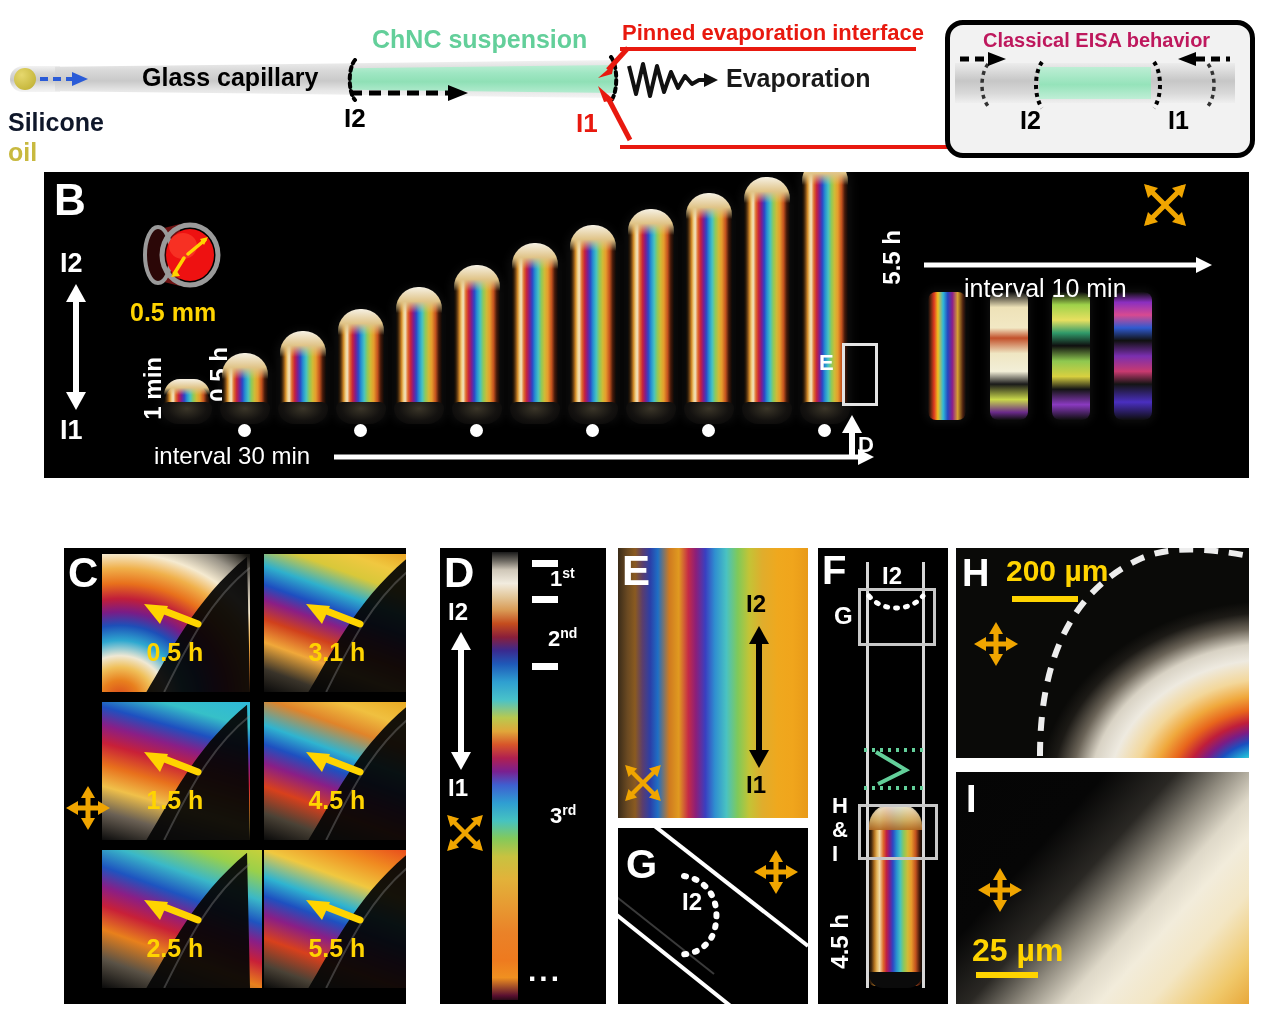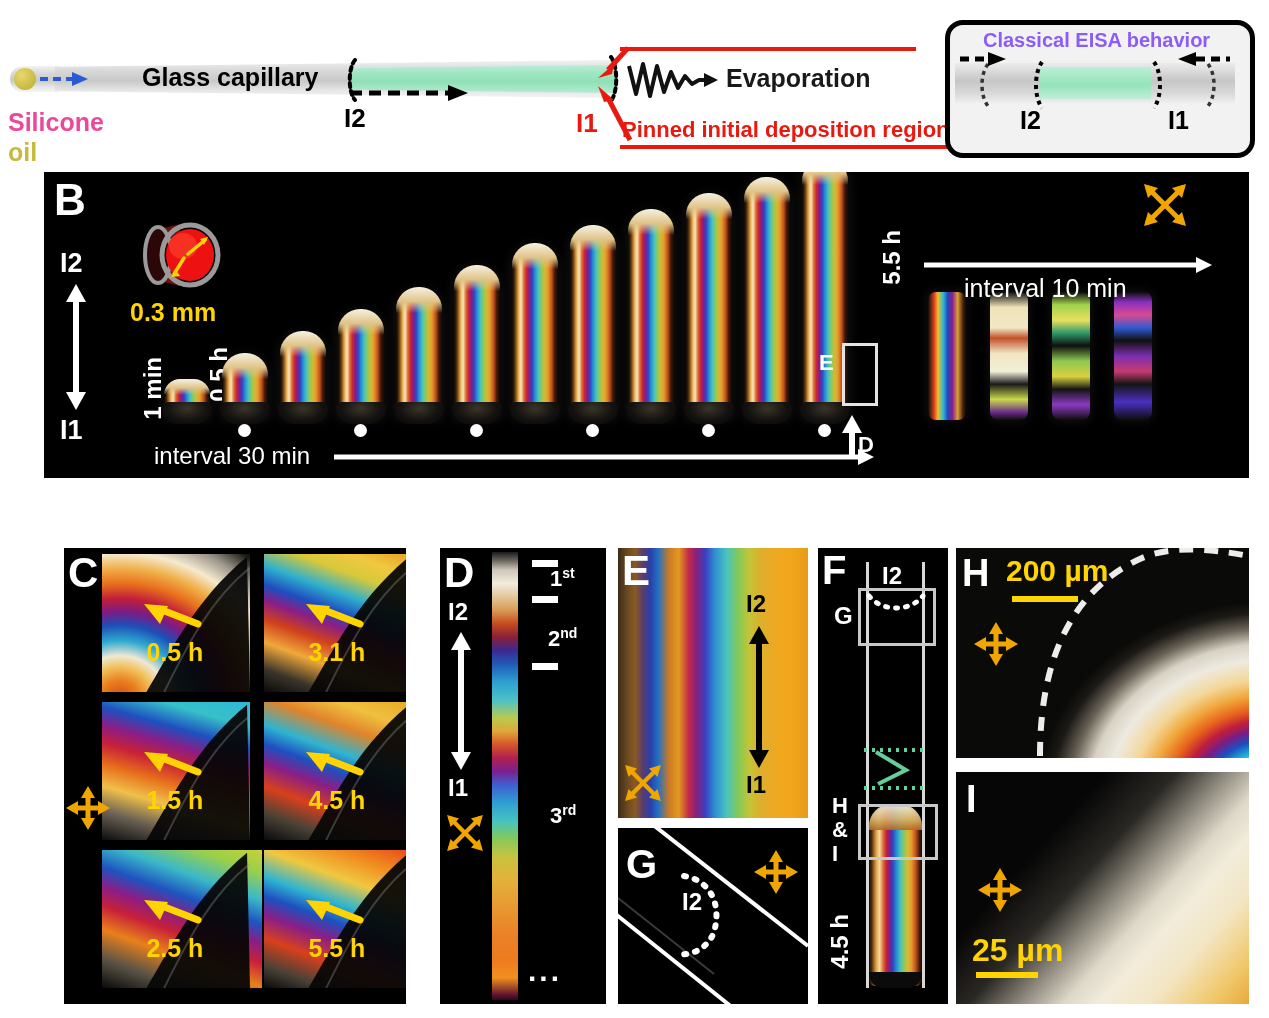--- a/index.html
+++ b/index.html
@@ -37,20 +37,21 @@
   <svg class="abs" style="left:38px;top:70px;" width="58" height="18" viewBox="0 0 58 18">
     <line x1="2" y1="9" x2="34" y2="9" stroke="#2a5bd7" stroke-width="4" stroke-dasharray="8,5"></line>
     <polygon points="34,2 50,9 34,16" fill="#2a5bd7"></polygon>
   </svg>
 
   <div class="lbl" style="left:142px;top:65px;color:#000;font-size:25px;">Glass capillary</div>
 
   <div class="chnc" style="left:350px;top:65px;width:266px;height:28px;border-radius:3px;
               clip-path:polygon(0 12%,100% 0,100% 100%,0 88%);"></div>
 
+  <div class="lbl" style="left:372px;top:27px;color:#63cf9a;font-size:25px;">ChNC suspension</div>
 
   <svg class="abs" style="left:344px;top:58px;" width="16" height="44" viewBox="0 0 16 44">
     <path d="M11 2 C4 10, 4 34, 11 42" stroke="#000" stroke-width="4" fill="none" stroke-dasharray="4,4" stroke-linecap="round"></path>
   </svg>
   <div class="lbl" style="left:344px;top:105px;color:#000;font-size:26px;">I2</div>
 
   <svg class="abs" style="left:348px;top:82px;" width="126" height="22" viewBox="0 0 126 22">
     <line x1="2" y1="11" x2="100" y2="11" stroke="#000" stroke-width="5" stroke-dasharray="12,7"></line>
     <polygon points="100,3 120,11 100,19" fill="#000"></polygon>
   </svg>
@@ -59,39 +60,39 @@
     <path d="M5 2 C12 11, 12 37, 5 46" stroke="#000" stroke-width="4" fill="none" stroke-dasharray="4,4" stroke-linecap="round"></path>
   </svg>
   <div class="lbl" style="left:576px;top:110px;color:#e8190f;font-size:26px;">I1</div>
 
   <svg class="abs" style="left:626px;top:58px;" width="96" height="44" viewBox="0 0 96 44">
     <path d="M3 8 L10 36 L17 6 L24 38 L31 8 L38 34 L45 14 L52 30 L59 18 L66 26 L73 22 L80 22" stroke="#111" stroke-width="4" fill="none" stroke-linejoin="round"></path>
     <polygon points="78,15 92,22 78,29" fill="#111"></polygon>
   </svg>
   <div class="lbl" style="left:726px;top:66px;color:#1a1a1a;font-size:25px;">Evaporation</div>
 
-  <div class="lbl" style="left:8px;top:110px;color:#ec4899;font-size:25px;">Silicone</div>
+  <div class="lbl" style="left:8px;top:110px;color:#0f172a;font-size:25px;">Silicone</div>
   <div class="lbl" style="left:8px;top:140px;color:#c8b93f;font-size:25px;">oil</div>
 
+  <div class="lbl redtxt" style="left:622px;top:22px;font-size:22px;">Pinned evaporation interface</div>
   <div class="redline" style="left:620px;top:47px;width:296px;height:4px;"></div>
   <svg class="abs" style="left:596px;top:44px;" width="36" height="38" viewBox="0 0 36 38">
     <line x1="32" y1="4" x2="12" y2="26" stroke="#e8190f" stroke-width="5"></line>
     <polygon points="2,34 18,20 16,30" fill="#e8190f"></polygon>
   </svg>
 
-  <div class="lbl redtxt" style="left:622px;top:119px;font-size:22px;">Pinned initial deposition region</div>
   <div class="redline" style="left:620px;top:145px;width:334px;height:4px;"></div>
   <svg class="abs" style="left:596px;top:82px;" width="40" height="62" viewBox="0 0 40 62">
     <line x1="34" y1="58" x2="12" y2="16" stroke="#e8190f" stroke-width="5"></line>
     <polygon points="2,4 18,18 8,20" fill="#e8190f"></polygon>
   </svg>
 
   <div class="abs" style="left:945px;top:20px;width:300px;height:128px;background:#f2f2f2;
               border:5px solid #000;border-radius:18px;"></div>
-  <div class="lbl" style="left:983px;top:30px;color:#8b5cf6;font-size:20px;">Classical EISA behavior</div>
+  <div class="lbl" style="left:983px;top:30px;color:#be185d;font-size:20px;">Classical EISA behavior</div>
   <div class="abs" style="left:955px;top:63px;width:280px;height:40px;
               background:linear-gradient(180deg,#ececec,#c6c6c6 45%,#d8d8d8 75%,#efefef);"></div>
   <div class="abs" style="left:1039px;top:67px;width:112px;height:32px;
               background:linear-gradient(180deg,#bdeed5,#95e3ba 55%,#bfeed6);"></div>
   <svg class="abs" style="left:950px;top:58px;" width="294" height="52" viewBox="0 0 294 52">
     <path d="M38 6 C30 16, 30 38, 38 48" stroke="#333" stroke-width="3.5" fill="none" stroke-dasharray="4,4"></path>
     <path d="M92 4 C84 15, 84 39, 92 50" stroke="#000" stroke-width="4" fill="none" stroke-dasharray="4,4"></path>
     <path d="M204 4 C212 15, 212 39, 204 50" stroke="#000" stroke-width="4" fill="none" stroke-dasharray="4,4"></path>
     <path d="M258 6 C266 16, 266 38, 258 48" stroke="#333" stroke-width="3.5" fill="none" stroke-dasharray="4,4"></path>
   </svg>
@@ -140,21 +141,21 @@
       <ellipse cx="54" cy="37" rx="24" ry="26" fill="#ee1111"></ellipse>
       <ellipse cx="47" cy="28" rx="14" ry="13" fill="#ff4a33" opacity="0.55"></ellipse>
       <g stroke="#ffd400" stroke-width="3.5" stroke-linecap="round">
         <line x1="52" y1="36" x2="69" y2="22"></line>
         <line x1="48" y1="40" x2="38" y2="56"></line>
       </g>
       <polygon points="72,19 64,21 68,27" fill="#ffd400"></polygon>
       <polygon points="35,59 40,52 44,58" fill="#ffd400"></polygon>
     </svg>
   </div>
-  <div class="lbl ylab" style="left:86px;top:128px;font-size:25px;">0.3 mm</div>
+  <div class="lbl ylab" style="left:86px;top:128px;font-size:25px;">0.5 mm</div>
 
   <div class="lbl vtext" style="left:97px;top:185px;font-size:24px;">1 min</div>
   <div class="lbl vtext" style="left:163px;top:175px;font-size:24px;">0.5 h</div>
   <div class="lbl vtext" style="left:836px;top:58px;font-size:24px;">5.5 h</div>
 
   <div class="abs" id="bcols" style="left:0;top:0;width:1205px;height:266px;">
       <div class="abs" style="left: 120px; top: 210px; width: 46px; height: 36px; background: linear-gradient(90deg, rgb(13, 9, 6) 0%, rgb(46, 29, 11) 4%, rgb(122, 74, 22) 8%, rgb(207, 138, 42) 12%, rgb(238, 200, 122) 16%, rgb(242, 228, 192) 20%, rgb(224, 106, 42) 26%, rgb(196, 32, 64) 32%, rgb(126, 30, 142) 38%, rgb(47, 70, 196) 44%, rgb(37, 144, 210) 50%, rgb(71, 194, 192) 57%, rgb(143, 201, 90) 64%, rgb(208, 187, 54) 71%, rgb(231, 155, 44) 78%, rgb(195, 82, 30) 86%, rgb(68, 25, 10) 93%, rgb(13, 9, 6) 100%); border-radius: 22px 22px 4px 4px; box-shadow: rgba(255, 255, 255, 0.05) 0px 0px 10px 4px;"></div>
       <div class="abs" style="left: 120px; top: 207px; width: 46px; height: 16.2px; background: linear-gradient(rgb(246, 241, 228), rgb(224, 196, 136) 55%, rgba(180, 110, 40, 0)); border-radius: 22px 22px 0px 0px;"></div>
       <div class="abs" style="left: 118px; top: 230px; width: 50px; height: 22px; background: radial-gradient(at 50% 30%, rgb(58, 53, 40) 0%, rgb(20, 18, 16) 55%, rgb(5, 5, 5) 100%); border-radius: 6px 6px 16px 16px;"></div>
       <div class="abs" style="left: 178px; top: 184px; width: 46px; height: 62px; background: linear-gradient(90deg, rgb(13, 9, 6) 0%, rgb(46, 29, 11) 4%, rgb(122, 74, 22) 8%, rgb(207, 138, 42) 12%, rgb(238, 200, 122) 16%, rgb(242, 228, 192) 20%, rgb(224, 106, 42) 26%, rgb(196, 32, 64) 32%, rgb(126, 30, 142) 38%, rgb(47, 70, 196) 44%, rgb(37, 144, 210) 50%, rgb(71, 194, 192) 57%, rgb(143, 201, 90) 64%, rgb(208, 187, 54) 71%, rgb(231, 155, 44) 78%, rgb(195, 82, 30) 86%, rgb(68, 25, 10) 93%, rgb(13, 9, 6) 100%); border-radius: 22px 22px 4px 4px; box-shadow: rgba(255, 255, 255, 0.05) 0px 0px 10px 4px;"></div>

